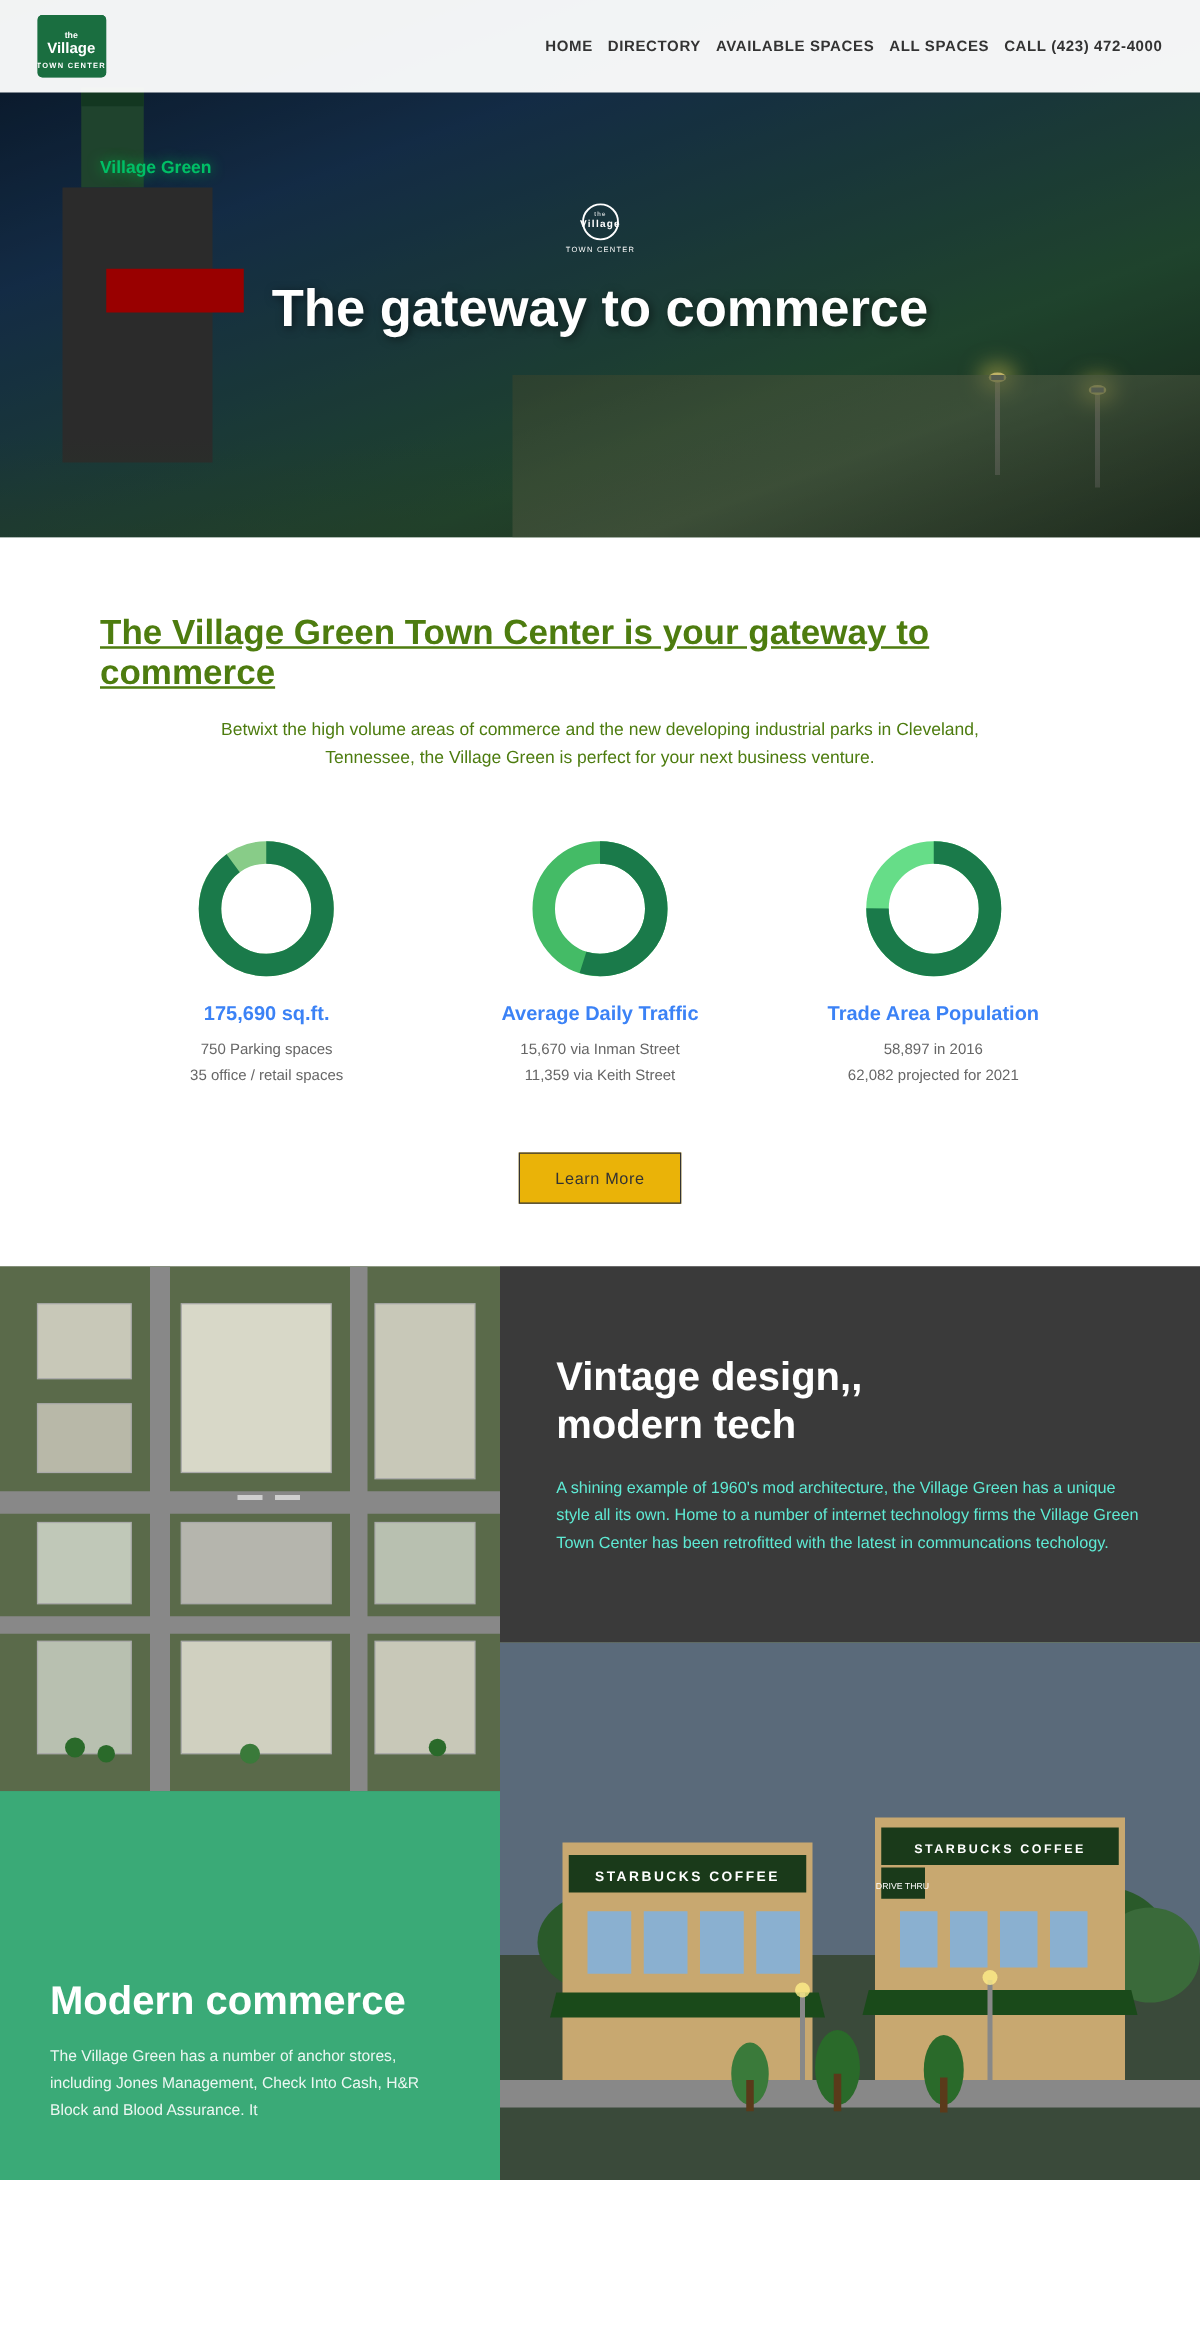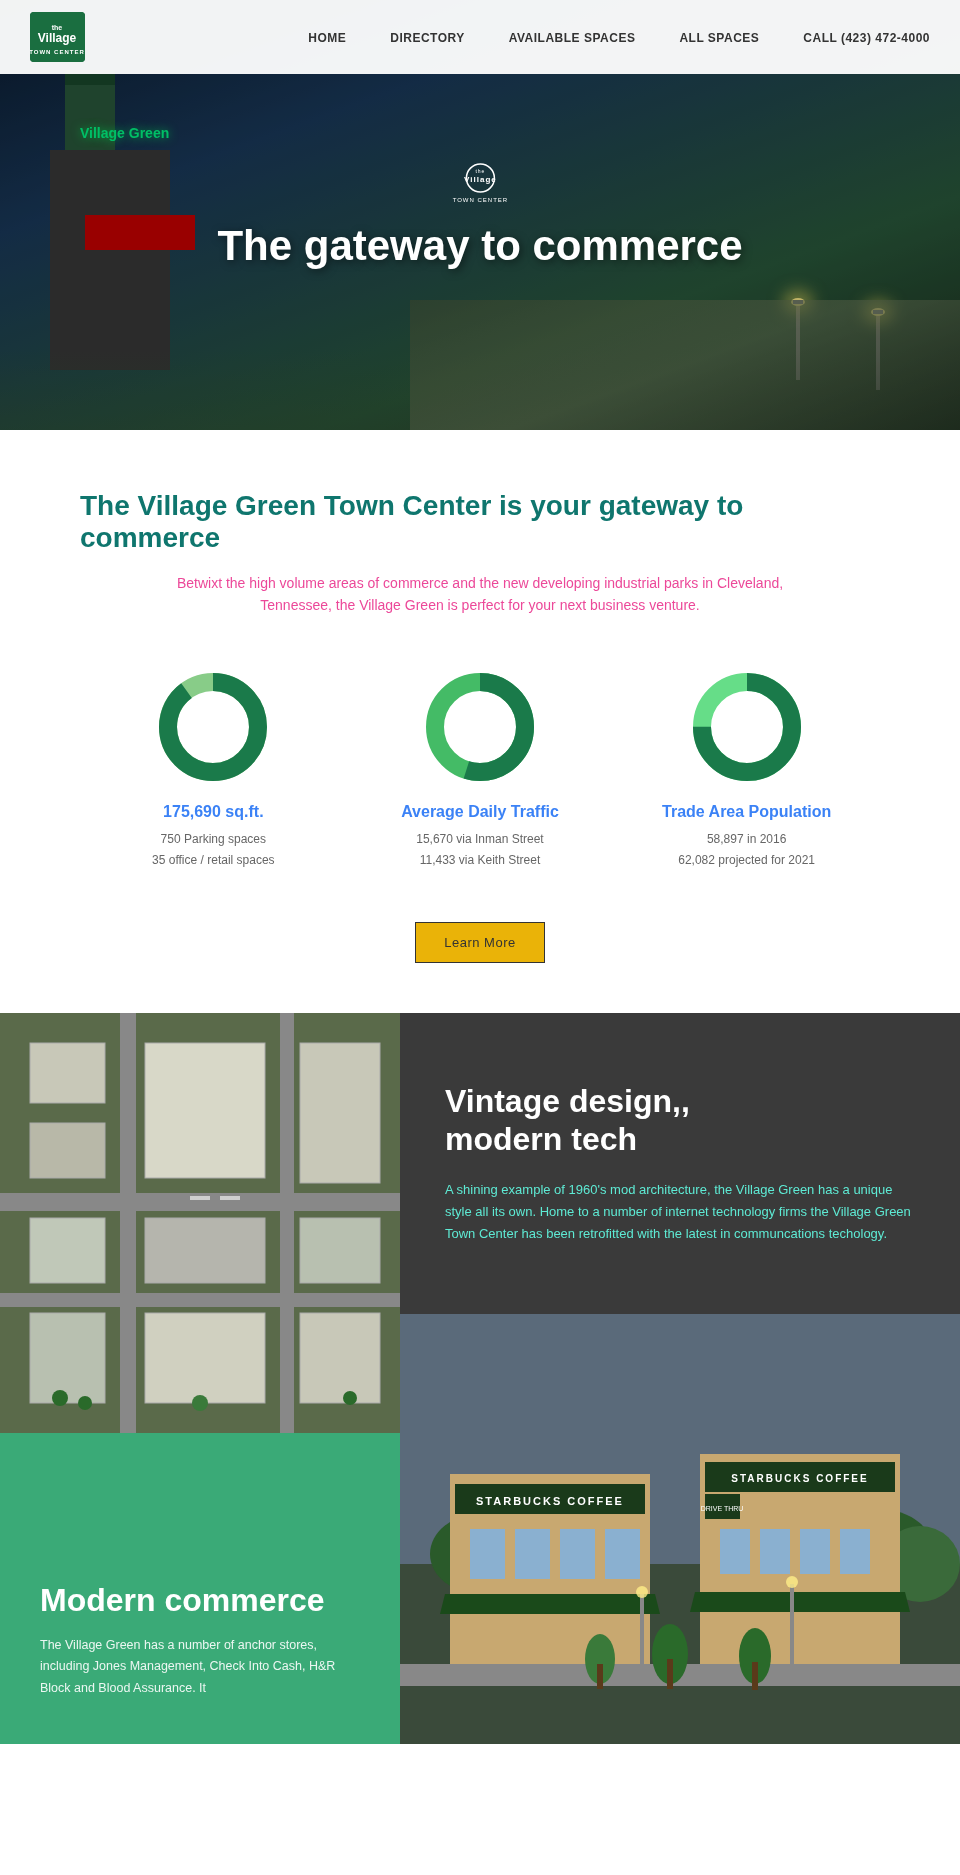--- a/index.html
+++ b/index.html
@@ -29,21 +29,21 @@
       align-items: center;
       justify-content: center;
       font-size: 9px;
       color: white;
       font-weight: bold;
       text-align: center;
       line-height: 1.2;
     }
     .nav-links {
       display: flex;
-      gap: 44px;
+      gap: 12px;
       list-style: none;
     }
     .nav-links li a {
       text-decoration: none;
       color: #333;
       font-size: 12px;
       font-weight: 600;
       letter-spacing: 0.5px;
       text-transform: uppercase;
     }
@@ -177,27 +177,28 @@
 
     
     .stats-section {
       padding: 60px 80px 50px;
       text-align: center;
       background: white;
     }
     .stats-headline {
       font-size: 28px;
       font-weight: bold;
-      color: #0f766e;
+      color: #4d7c0f;
       margin-bottom: 18px;
       text-align: left;
+      text-decoration: underline;
     }
     .stats-subtext {
       font-size: 14px;
-      color: #ec4899;
+      color: #4d7c0f;
       line-height: 1.6;
       margin-bottom: 50px;
       text-align: center;
     }
     .stats-grid {
       display: flex;
       justify-content: space-around;
       margin-bottom: 50px;
     }
     .stat-item {
@@ -390,21 +391,21 @@
 
     <div class="stat-item">
       <svg class="donut-chart donut-svg" viewBox="0 0 120 120">
         <circle cx="60" cy="60" r="45" fill="none" stroke="#44bb66" stroke-width="18"></circle>
         <circle cx="60" cy="60" r="45" fill="none" stroke="#1a7a4a" stroke-width="18" stroke-dasharray="155 283" stroke-dashoffset="0" transform="rotate(-90 60 60)"></circle>
         <circle cx="60" cy="60" r="30" fill="white"></circle>
       </svg>
       <div class="stat-title">Average Daily Traffic</div>
       <div class="stat-detail">
         <span>15,670 via Inman Street</span><br>
-        <span>11,433 via Keith Street</span>
+        <span>11,359 via Keith Street</span>
       </div>
     </div>
 
     <div class="stat-item">
       <svg class="donut-chart donut-svg" viewBox="0 0 120 120">
         <circle cx="60" cy="60" r="45" fill="none" stroke="#66dd88" stroke-width="18"></circle>
         <circle cx="60" cy="60" r="45" fill="none" stroke="#1a7a4a" stroke-width="18" stroke-dasharray="212 283" stroke-dashoffset="0" transform="rotate(-90 60 60)"></circle>
         <circle cx="60" cy="60" r="30" fill="white"></circle>
       </svg>
       <div class="stat-title">Trade Area Population</div>

